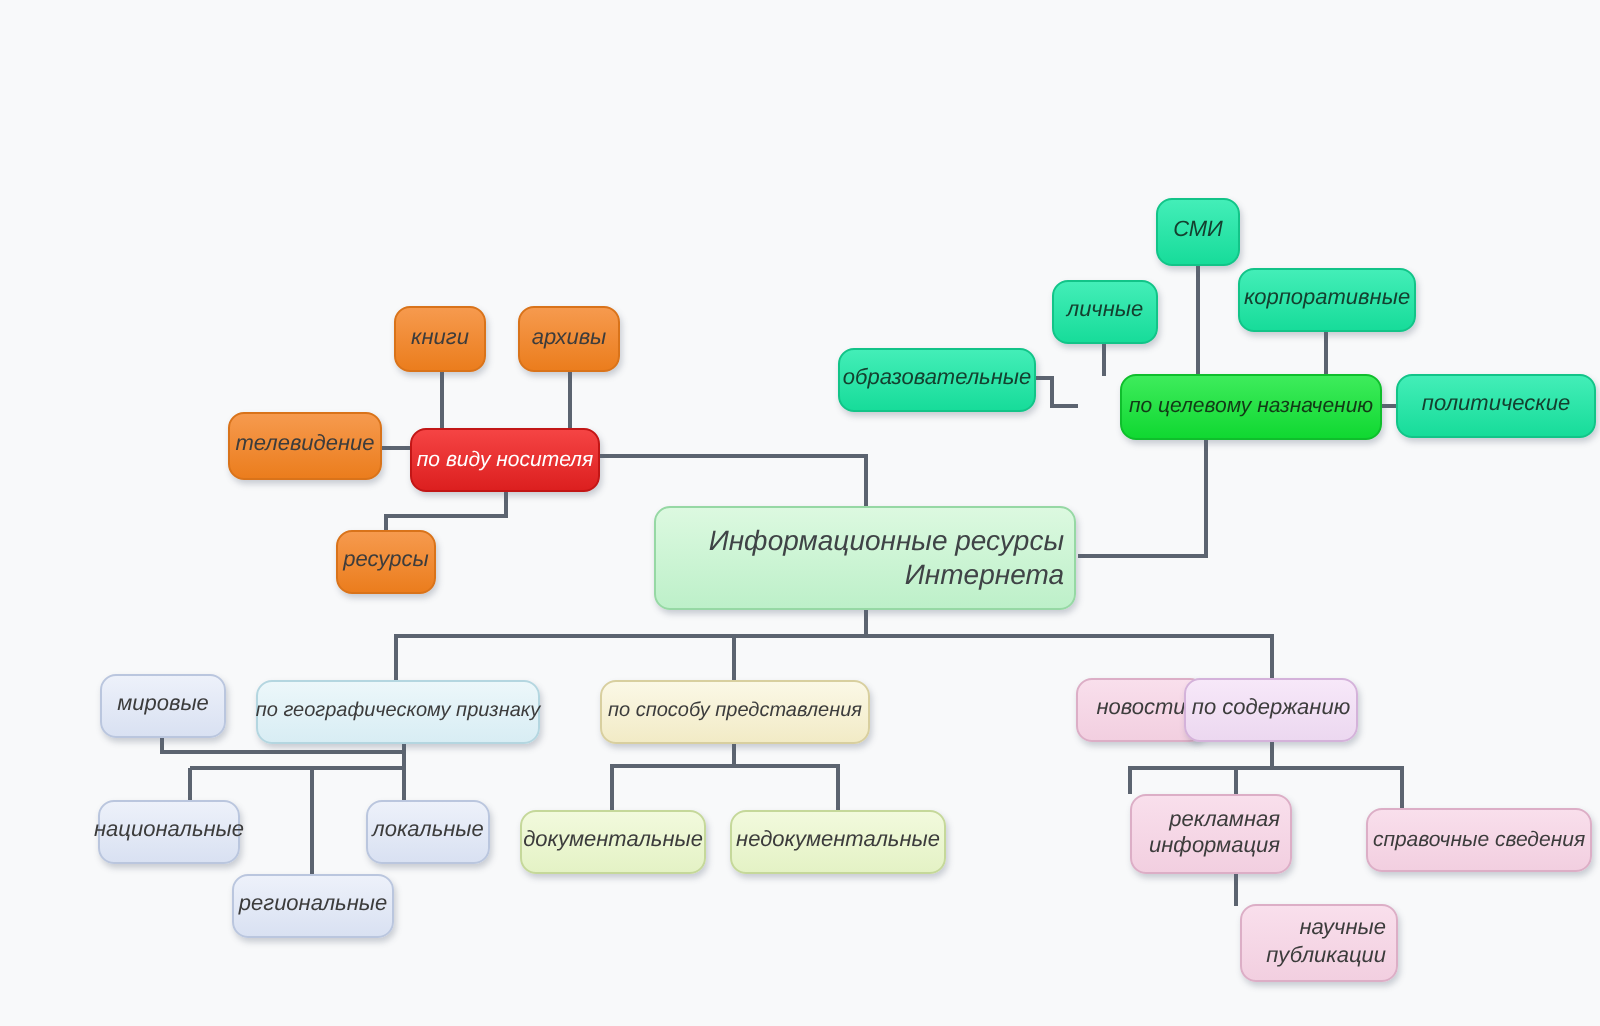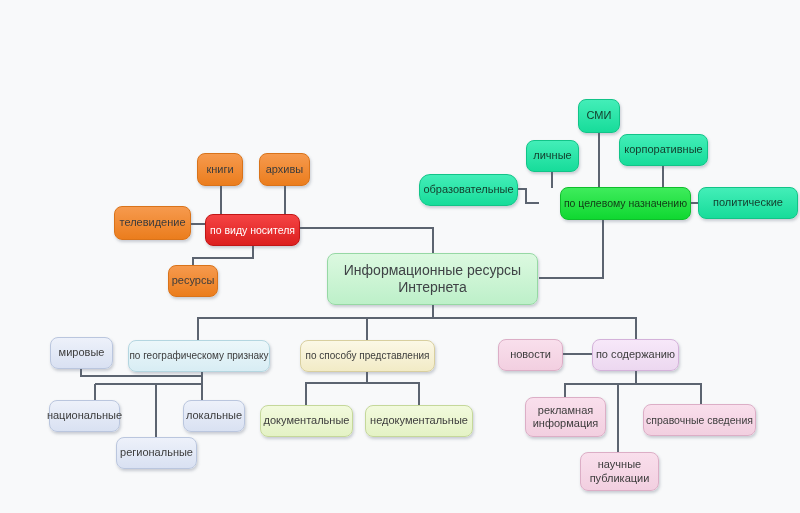--- a/index.html
+++ b/index.html
@@ -14,46 +14,47 @@
     background:#f8f9fa;
     overflow:hidden;
   }
   #connector-layer{position:absolute;left:0;top:0;}
   .node{
     position:absolute;
     box-sizing:border-box;
     display:flex;
     align-items:center;
     justify-content:center;
-    text-align:center;
+    text-align:right;
     border:1px solid transparent;
     border-radius:8px;
     padding:15px 5px;
     font-size:11px;
     line-height:1.2;
     color:#3c3c3c;
     white-space:nowrap;
     box-shadow:1px 2px 3px rgba(90,100,120,.30);
     z-index:2;
     cursor:default;
+    font-style:italic;
   }
   .wrap{white-space:normal;}
   .fs10{font-size:10px;}
   .fs105{font-size:10.5px;}
   .c-orange{background:linear-gradient(#f69a4e,#eb7d1d);border-color:#d9731a;}
   .c-red{background:linear-gradient(#f54444,#dc1f1f);border-color:#c21616;color:#ffffff;}
   .c-teal{background:linear-gradient(#43eeb8,#17dc9a);border-color:#12c488;color:#14402f;}
   .c-green{background:linear-gradient(#3eec5c,#10d831);border-color:#0fbe2c;color:#123a16;}
   .c-central{background:linear-gradient(#dcf9e0,#bdf0c9);border-color:#96d8a4;font-size:14px;color:#3f4346;}
   .c-blue{background:linear-gradient(#edf1fa,#d9e1f2);border-color:#bac6de;}
   .c-cyan{background:linear-gradient(#ecf7fa,#d8edf4);border-color:#b4d6e0;}
   .c-cream{background:linear-gradient(#fbf8e6,#f2ebc6);border-color:#d8cf9f;}
   .c-lime{background:linear-gradient(#f2fadd,#e4f2c5);border-color:#c5d89a;}
   .c-lav{background:linear-gradient(#f7e8f9,#ecd8f0);border-color:#d4b2da;}
-  .c-pink{background:linear-gradient(#f9dfec,#f2cfe0);border-color:#dcaec6;}
+  .c-pink{background:linear-gradient(#f9dfec,#f2cfe0);border-color:#dcaec6;margin-left:40px;}
 </style>
 </head>
 <body>
 
 <div id="canvas">
 
   <svg id="connector-layer" width="800" height="513" viewBox="0 0 800 513">
     <g fill="none" stroke="#5c6470" stroke-width="2">
       <path d="M221,185 V215"></path>
       <path d="M285,185 V215"></path>
@@ -84,21 +85,21 @@
 
   <div class="node c-orange" style="left:197px;top:153px;width:46px;height:33px;">книги</div>
   <div class="node c-orange" style="left:259px;top:153px;width:51px;height:33px;">архивы</div>
   <div class="node c-orange" style="left:114px;top:206px;width:77px;height:34px;">телевидение</div>
   <div class="node c-red fs105" style="left:205px;top:214px;width:95px;height:30px;">по виду носителя</div>
   <div class="node c-orange" style="left:168px;top:265px;width:50px;height:32px;">ресурсы</div>
 
   <div class="node c-teal" style="left:578px;top:99px;width:42px;height:34px;">СМИ</div>
   <div class="node c-teal" style="left:526px;top:140px;width:53px;height:32px;">личные</div>
   <div class="node c-teal" style="left:619px;top:134px;width:89px;height:32px;">корпоративные</div>
-  <div class="node c-teal" style="left:419px;top:174px;width:99px;height:31px;border-radius:11px;">образовательные</div>
+  <div class="node c-teal" style="left:419px;top:174px;width:99px;height:31px;">образовательные</div>
   <div class="node c-green fs105" style="left:538px;top:187px;width:131px;height:33px;margin-left:22px;">по целевому назначению</div>
   <div class="node c-blue" style="left:50px;top:337px;width:63px;height:28px;">мировые</div>
 
   <div class="node c-teal" style="left:698px;top:187px;width:100px;height:32px;">политические</div>
   <div class="node c-cyan fs10" style="left:128px;top:340px;width:142px;height:28px;">по географическому признаку</div>
   <div class="node c-blue" style="left:49px;top:400px;width:71px;height:27px;">национальные</div>
   <div class="node c-blue" style="left:183px;top:400px;width:62px;height:27px;">локальные</div>
   <div class="node c-blue" style="left:116px;top:437px;width:81px;height:27px;">региональные</div>
 
   <div class="node c-cream fs10" style="left:300px;top:340px;width:135px;height:26px;">по способу представления</div>

